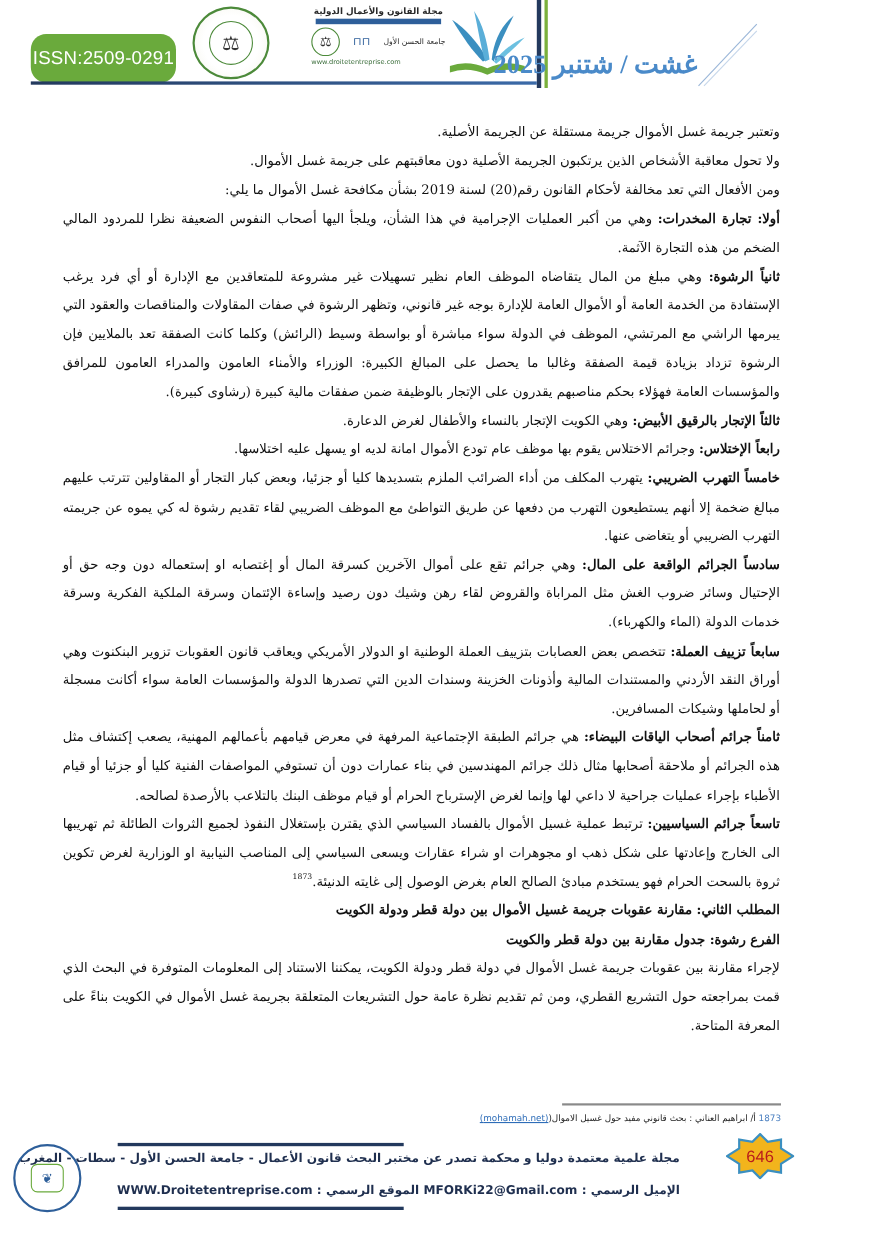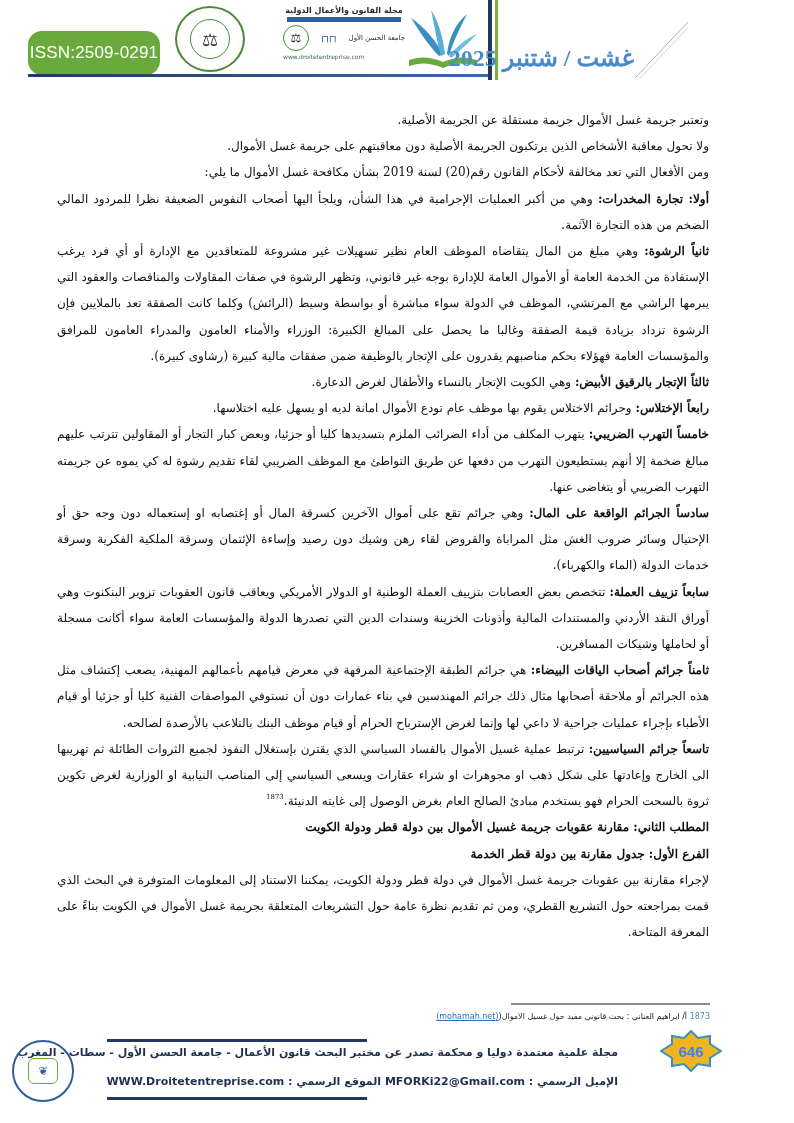--- a/index.html
+++ b/index.html
@@ -85,21 +85,21 @@
   .footer-line2 {
     position: absolute; right: 176px; top: 1075px; direction: rtl;
     font-family: "DejaVu Sans", sans-serif; font-weight: bold; font-size: 11px; color: #1f2f4f; white-space: nowrap;
   }
   .footer-rule.bottom { top: 1097px; left: 107px; width: 260px; }
   .page-star {
     position: absolute; left: 660px; top: 1030px; width: 62px; height: 42px;
     display: flex; align-items: center; justify-content: center;
   }
   .page-star svg { position: absolute; left: 0; top: 0; }
-  .page-star span { position: relative; font-family: "Liberation Sans", sans-serif; font-weight: bold; font-size: 15px; color: #3b82f6; }
+  .page-star span { position: relative; font-family: "Liberation Sans", sans-serif; font-weight: normal; font-size: 15px; color: #b91c1c; }
   .foot-seal {
     position: absolute; left: 12px; top: 1040px; width: 62px; height: 62px;
     border: 2px solid #2e5f9a; border-radius: 50%;
     display: flex; align-items: center; justify-content: center;
   }
   .foot-seal .inner { width: 30px; height: 26px; border: 1px solid #6aaa3c; border-radius: 6px; font-size: 12px; display:flex; align-items:center; justify-content:center; color:#2e5f9a; }
 </style>
 </head>
 <body>
 
@@ -149,21 +149,21 @@
   <p><b>أولا: تجارة المخدرات:</b><span> وهي من أكبر العمليات الإجرامية في هذا الشأن، ويلجأ اليها أصحاب النفوس الضعيفة نظرا للمردود المالي الضخم من هذه التجارة الآثمة.</span></p>
   <p><b>ثانياً الرشوة:</b><span> وهي مبلغ من المال يتقاضاه الموظف العام نظير تسهيلات غير مشروعة للمتعاقدين مع الإدارة أو أي فرد يرغب الإستفادة من الخدمة العامة أو الأموال العامة للإدارة بوجه غير قانوني، وتظهر الرشوة في صفات المقاولات والمناقصات والعقود التي يبرمها الراشي مع المرتشي، الموظف في الدولة سواء مباشرة أو بواسطة وسيط (الرائش) وكلما كانت الصفقة تعد بالملايين فإن الرشوة تزداد بزيادة قيمة الصفقة وغالبا ما يحصل على المبالغ الكبيرة: الوزراء والأمناء العامون والمدراء العامون للمرافق والمؤسسات العامة فهؤلاء بحكم مناصبهم يقدرون على الإتجار بالوظيفة ضمن صفقات مالية كبيرة (رشاوى كبيرة).</span></p>
   <p><b>ثالثاً الإتجار بالرقيق الأبيض:</b><span> وهي الكويت الإتجار بالنساء والأطفال لغرض الدعارة.</span></p>
   <p><b>رابعاً الإختلاس:</b><span> وجرائم الاختلاس يقوم بها موظف عام تودع الأموال امانة لديه او يسهل عليه اختلاسها.</span></p>
   <p><b>خامساً التهرب الضريبي:</b><span> يتهرب المكلف من أداء الضرائب الملزم بتسديدها كليا أو جزئيا، وبعض كبار التجار أو المقاولين تترتب عليهم مبالغ ضخمة إلا أنهم يستطيعون التهرب من دفعها عن طريق التواطئ مع الموظف الضريبي لقاء تقديم رشوة له كي يموه عن جريمته التهرب الضريبي أو يتغاضى عنها.</span></p>
   <p><b>سادساً الجرائم الواقعة على المال:</b><span> وهي جرائم تقع على أموال الآخرين كسرقة المال أو إغتصابه او إستعماله دون وجه حق أو الإحتيال وسائر ضروب الغش مثل المراباة والقروض لقاء رهن وشيك دون رصيد وإساءة الإئتمان وسرقة الملكية الفكرية وسرقة خدمات الدولة (الماء والكهرباء).</span></p>
   <p><b>سابعاً تزييف العملة:</b><span> تتخصص بعض العصابات بتزييف العملة الوطنية او الدولار الأمريكي ويعاقب قانون العقوبات تزوير البنكنوت وهي أوراق النقد الأردني والمستندات المالية وأذونات الخزينة وسندات الدين التي تصدرها الدولة والمؤسسات العامة سواء أكانت مسجلة أو لحاملها وشيكات المسافرين.</span></p>
   <p><b>ثامناً جرائم أصحاب الياقات البيضاء:</b><span> هي جرائم الطبقة الإجتماعية المرفهة في معرض قيامهم بأعمالهم المهنية، يصعب إكتشاف مثل هذه الجرائم أو ملاحقة أصحابها مثال ذلك جرائم المهندسين في بناء عمارات دون أن تستوفي المواصفات الفنية كليا أو جزئيا أو قيام الأطباء بإجراء عمليات جراحية لا داعي لها وإنما لغرض الإسترباح الحرام أو قيام موظف البنك بالتلاعب بالأرصدة لصالحه.</span></p>
   <p><b>تاسعاً جرائم السياسيين:</b><span> ترتبط عملية غسيل الأموال بالفساد السياسي الذي يقترن بإستغلال النفوذ لجميع الثروات الطائلة ثم تهريبها الى الخارج وإعادتها على شكل ذهب او مجوهرات او شراء عقارات ويسعى السياسي إلى المناصب النيابية او الوزارية لغرض تكوين ثروة بالسحت الحرام فهو يستخدم مبادئ الصالح العام بغرض الوصول إلى غايته الدنيئة.</span><sup>1873</sup></p>
   <p class="heading">المطلب الثاني: مقارنة عقوبات جريمة غسيل الأموال بين دولة قطر ودولة الكويت</p>
-  <p class="heading">الفرع الأول: جدول مقارنة بين دولة قطر الخدمة</p>
+  <p class="heading">الفرع رشوة: جدول مقارنة بين دولة قطر والكويت</p>
   <p>لإجراء مقارنة بين عقوبات جريمة غسل الأموال في دولة قطر ودولة الكويت، يمكننا الاستناد إلى المعلومات المتوفرة في البحث الذي قمت بمراجعته حول التشريع القطري، ومن ثم تقديم نظرة عامة حول التشريعات المتعلقة بجريمة غسل الأموال في الكويت بناءً على المعرفة المتاحة.</p>
 </div>
 
 <div class="fn-rule"></div>
 <div class="footnote">
   <span class="fnum">1873</span>
   <span>أ/ ابراهيم العناني : بحث قانوني مفيد حول غسيل الاموال(</span><a>(mohamah.net)</a>
 </div>
 
 <div class="footer-rule top"></div>

